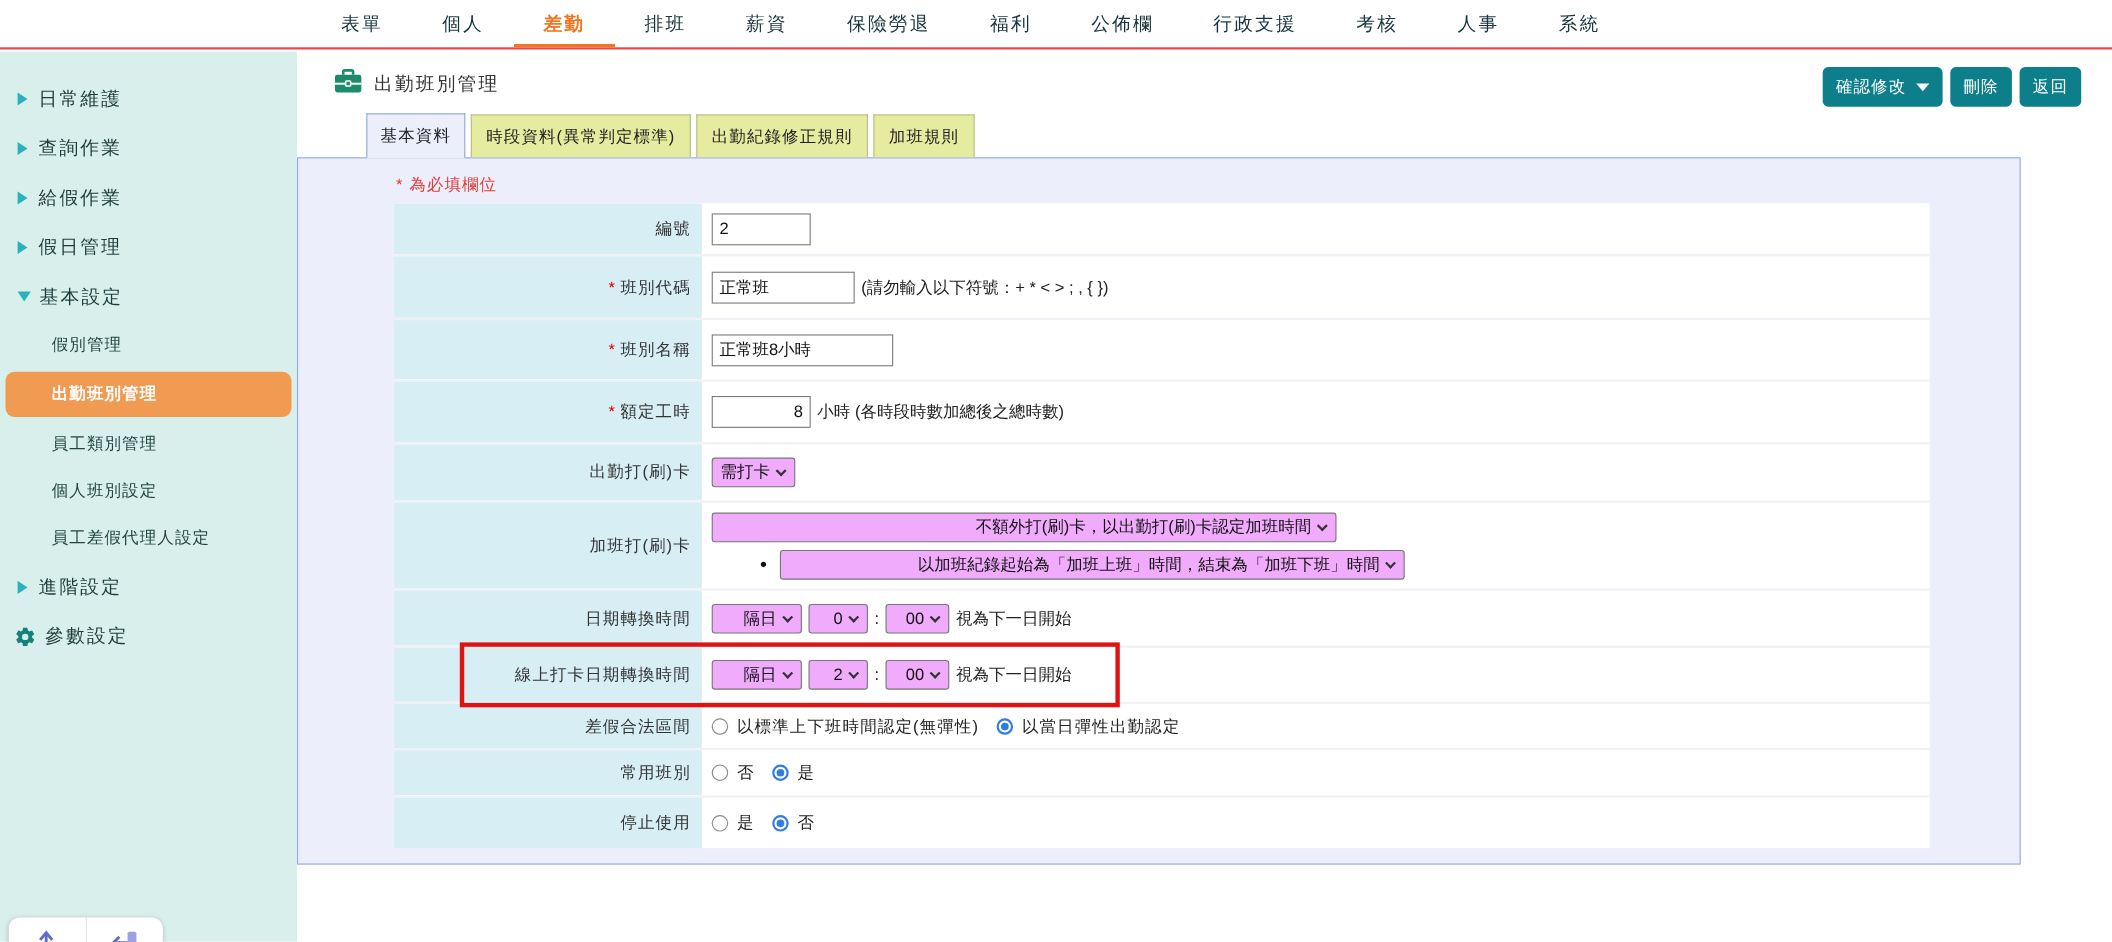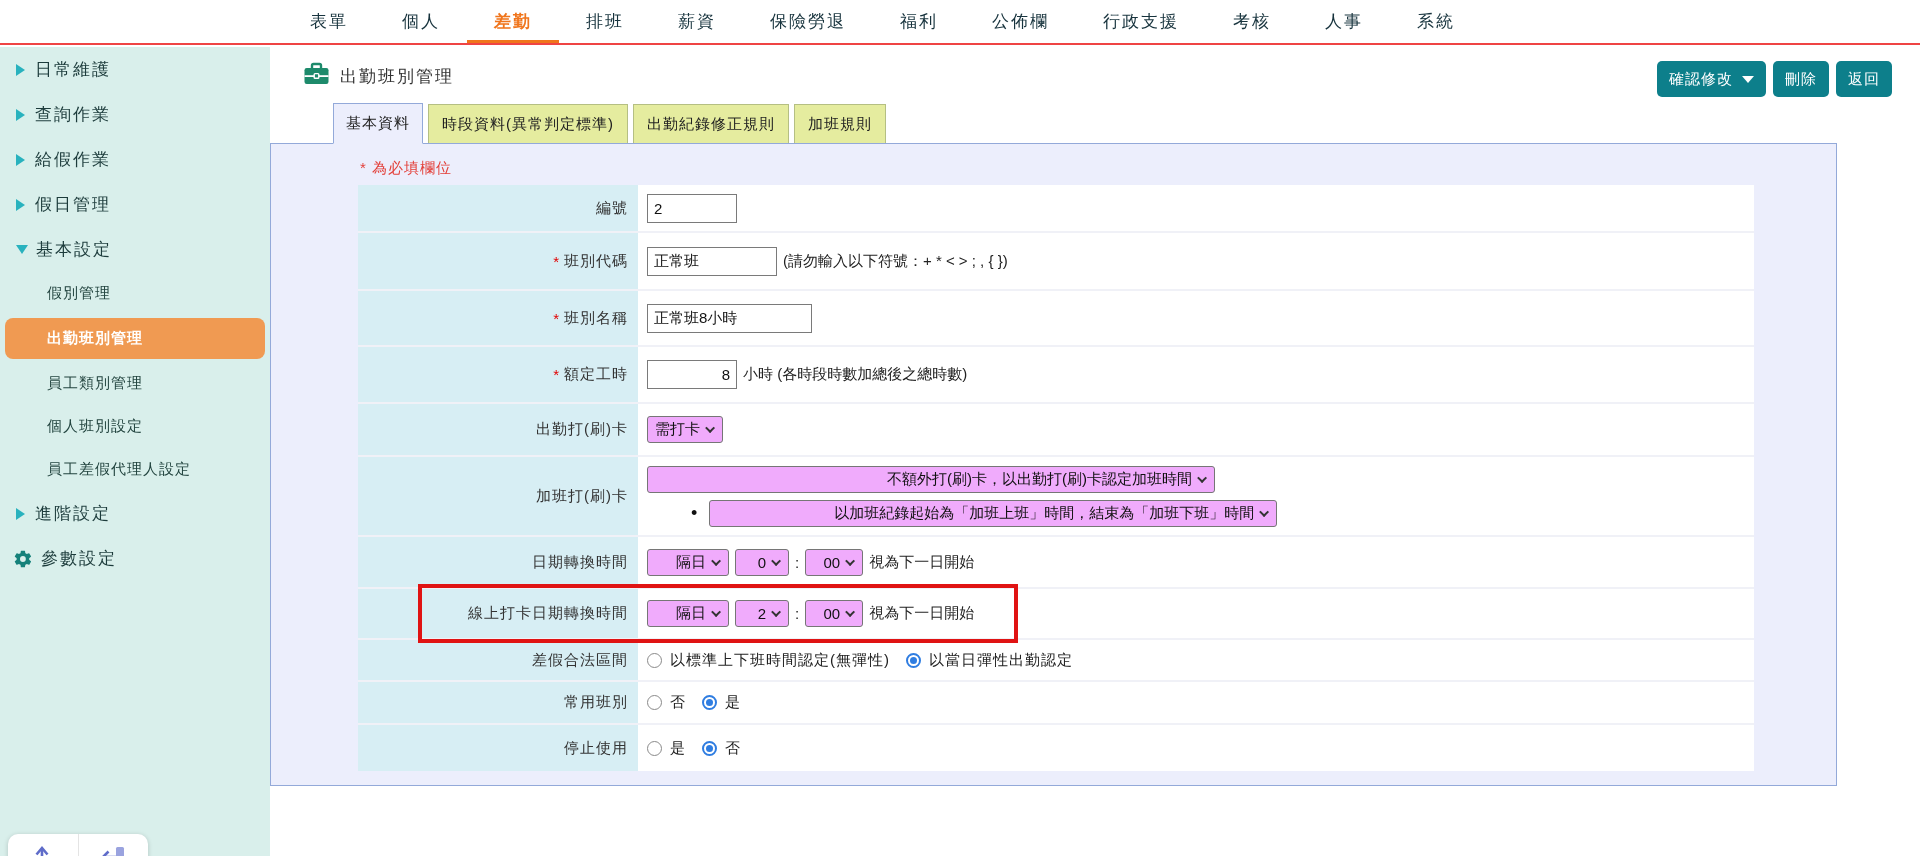--- a/index.html
+++ b/index.html
@@ -9,21 +9,21 @@
   
   .topnav { position: absolute; top: 0; left: 0; width: 1920px; height: 45px;
     background: #fff; border-bottom: 2px solid #ef4444; display: flex;
     padding-left: 283px; }
   .nav-item { padding: 0 27px; display: flex; align-items: center; font-size: 17px;
     color: #17333d; cursor: pointer; letter-spacing: 2px; }
   .nav-item.active { color: #f0751c; box-shadow: inset 0 -3px 0 #f0751c; font-weight: bold; }
 
   
   .sidebar { position: absolute; top: 47px; left: 0; width: 270px; height: 809px;
-    background: #d9efeb; }
+    background: #d9efeb; padding-top: 20px; }
   .side-item { display: flex; align-items: center; padding: 11px 0 11px 16px;
     font-size: 17px; color: #1c3b3b; letter-spacing: 2px; cursor: pointer; }
   .arr-right { width: 0; height: 0; border-top: 6px solid transparent;
     border-bottom: 6px solid transparent; border-left: 9px solid #29b2be; margin-right: 10px; }
   .arr-down { width: 0; height: 0; border-left: 6px solid transparent;
     border-right: 6px solid transparent; border-top: 9px solid #29b2be; margin-right: 8px; }
   .side-sub { padding: 12px 0 12px 47px; font-size: 15px; color: #22443f;
     letter-spacing: 1px; cursor: pointer; }
   .side-sub.active { background: #f09a52; color: #fff; font-weight: bold;
     border-radius: 8px; margin: 3px 5px; padding: 11px 0 11px 42px; }

